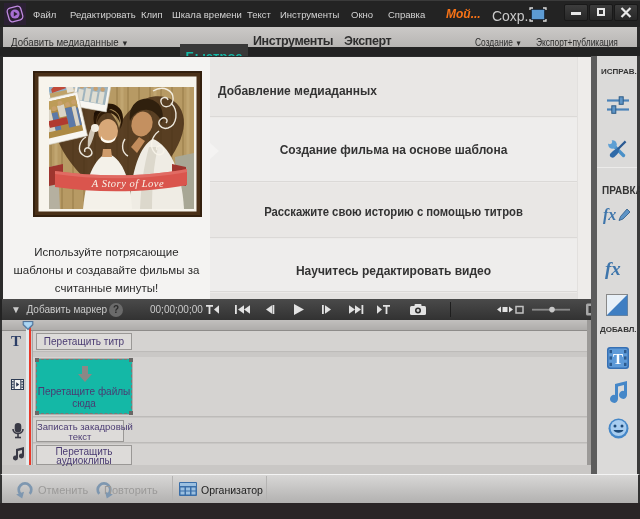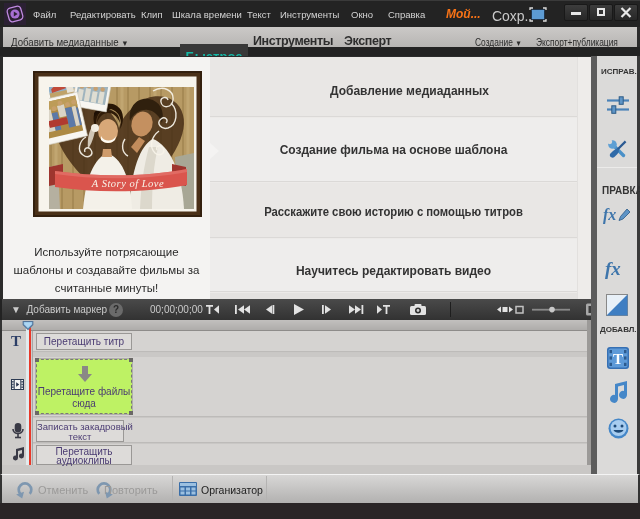--- a/index.html
+++ b/index.html
@@ -62,21 +62,21 @@
 <div class="abs" style="left:0;top:56px;width:640px;height:243px;background:#2b2b2b;">
 
   <div class="abs" style="left:3px;top:1px;width:207px;height:242px;background:#f4f3f2;"></div>
 
   <div class="abs" style="left:210px;top:1px;width:381px;height:242px;background:#eceae8;">
     <div class="abs" style="left:0;top:0;width:381px;height:60px;background:#e9e7e5;border-bottom:1px solid #dbd9d7;"></div>
     <div class="abs" style="left:0;top:61px;width:381px;height:64px;background:#eeedec;border-bottom:1px solid #dbd9d7;"></div>
     <div class="abs" style="left:0;top:126px;width:381px;height:55px;background:#e9e7e5;border-bottom:1px solid #dbd9d7;"></div>
     <div class="abs" style="left:0;top:182px;width:381px;height:53px;background:#eeedec;border-bottom:1px solid #dbd9d7;"></div>
     <div class="abs" style="left:0;top:236px;width:381px;height:6px;background:#e4e2e0;"></div>
-    <div class="abs" style="left:16px;top:27px;width:367px;text-align:center;font-size:12px;font-weight:bold;color:#333;">Добавление медиаданных</div>
+    <div class="abs" style="left:8px;top:27px;width:367px;text-align:left;font-size:12px;font-weight:bold;color:#333;">Добавление медиаданных</div>
     <div class="abs" style="left:0;top:86px;width:367px;text-align:center;font-size:12px;font-weight:bold;color:#333;">Создание фильма на основе шаблона</div>
     <div class="abs" style="left:0;top:148px;width:367px;text-align:center;font-size:12px;font-weight:bold;color:#333;transform:scaleX(0.94);">Расскажите свою историю с помощью титров</div>
     <div class="abs" style="left:0;top:207px;width:367px;text-align:center;font-size:12px;font-weight:bold;color:#333;">Научитесь редактировать видео</div>
 
     <div class="abs" style="left:367px;top:0;width:14px;height:242px;background:#eeecea;border-left:1px solid #e2e0de;"></div>
 
     <svg class="abs" style="left:0;top:86px;" width="10" height="16" viewBox="0 0 10 16">
         <path d="M0 0 L9 8 L0 16 Z" fill="#f4f3f2"></path>
       </svg>
   </div>
@@ -378,21 +378,21 @@
         <path d="M1 6 C1 12, 11 12, 11 6"></path>
         <line x1="6" y1="11" x2="6" y2="14"></line>
         <line x1="3" y1="14.5" x2="9" y2="14.5"></line>
       </g>
     </svg>
   <svg class="abs" style="left:10px;top:127px;" width="13" height="15" viewBox="0 0 13 15">
       <path d="M4 2 L12 0 L12 9 A2.5 2.5 0 1 1 10 6.5 L10 3 L6 4 L6 11 A2.5 2.5 0 1 1 4 8.5 Z" fill="#3a3a46"></path>
     </svg>
 
   <div class="abs" style="left:34px;top:13px;width:96px;height:17px;background:#dddbd9;border:1px solid #9a9896;font-size:10px;color:#4a3b72;text-align:center;line-height:15px;">Перетащить титр</div>
-  <div class="abs" style="left:34px;top:39px;width:96px;height:55px;background:#bef264;border:1px dashed #7a7876;outline:1px solid #b0aeac;">
+  <div class="abs" style="left:34px;top:39px;width:96px;height:55px;background:#14b8a6;border:1px dashed #7a7876;outline:1px solid #b0aeac;">
     <div class="abs" style="left:-2px;top:-2px;width:4px;height:4px;background:#6a6866;"></div>
     <div class="abs" style="left:92px;top:-2px;width:4px;height:4px;background:#6a6866;"></div>
     <div class="abs" style="left:-2px;top:51px;width:4px;height:4px;background:#6a6866;"></div>
     <div class="abs" style="left:92px;top:51px;width:4px;height:4px;background:#6a6866;"></div>
     <svg class="abs" style="left:40px;top:6px;" width="16" height="16" viewBox="0 0 16 16">
         <path d="M5 0 L11 0 L11 8 L15 8 L8 16 L1 8 L5 8 Z" fill="#8a8886"></path>
       </svg>
     <div class="abs" style="left:0;top:26px;width:94px;text-align:center;font-size:10px;color:#4a3b72;line-height:12px;">Перетащите файлы<br>сюда</div>
   </div>
   <div class="abs" style="left:34px;top:100px;width:88px;height:22px;background:#dddbd9;border:1px solid #9a9896;font-size:9.5px;color:#4a3b72;text-align:center;line-height:10px;padding-top:1px;white-space:nowrap;overflow:visible;">Записать закадровый<br>текст</div>

